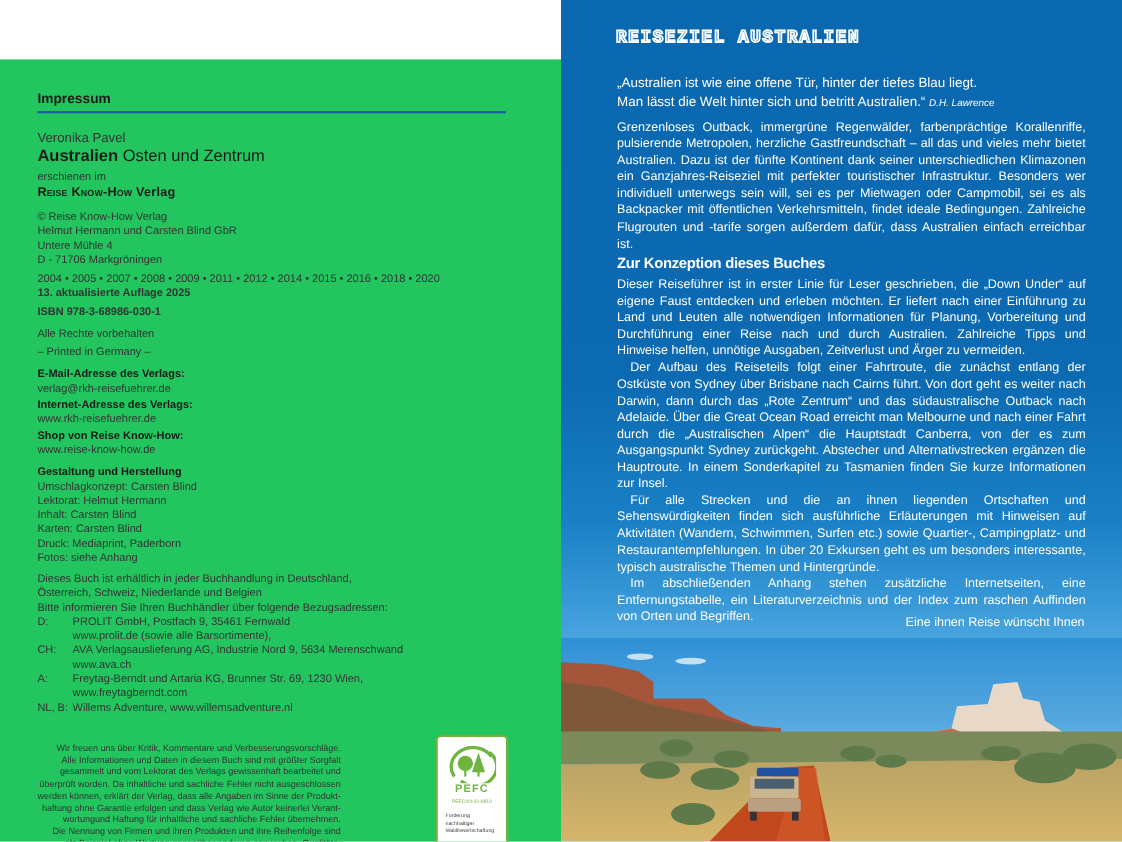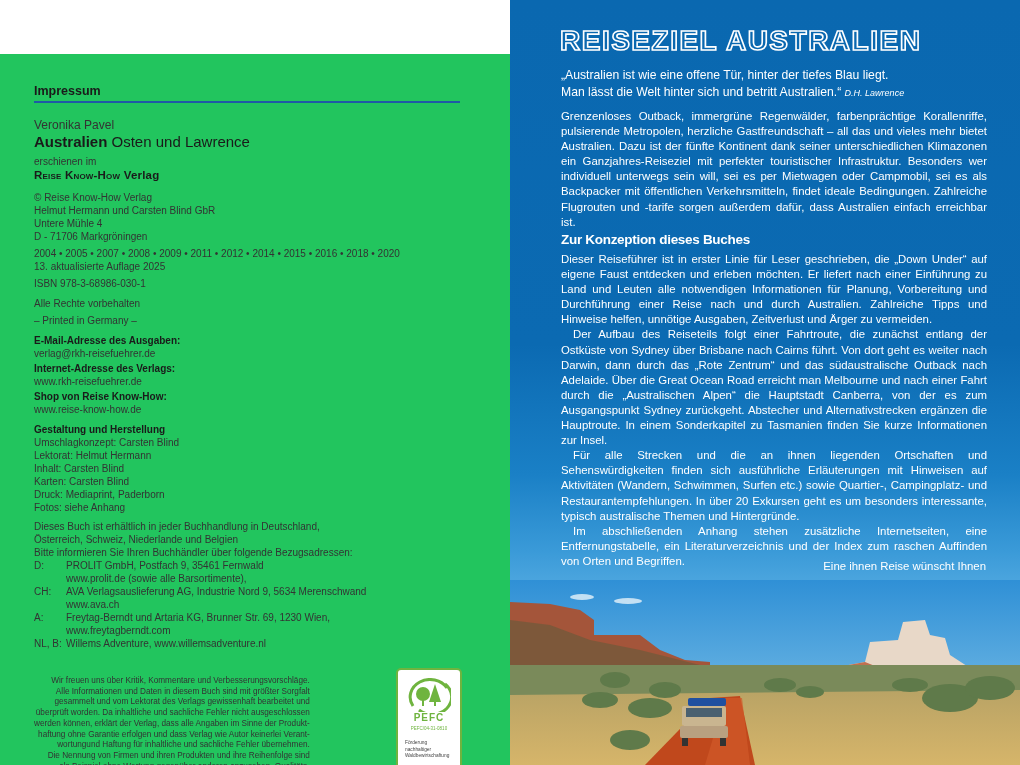--- a/index.html
+++ b/index.html
@@ -12,22 +12,22 @@
   .imp-head span { font-size: 12.5px; font-weight: bold; color: #1a1a1a; }
   .lc { position: absolute; left: 34px; font-size: 10px; line-height: 13px; color: #333; white-space: nowrap; }
   .author { top: 65px; font-size: 12px; }
   .booktitle { top: 79px; font-size: 15px; line-height: 18px; color: #1a1a1a; }
   .booktitle b { font-weight: bold; }
   .erschienen { top: 101px; font-size: 10px; }
   .verlag { top: 115px; font-size: 11.5px; font-weight: bold; color: #1a1a1a; font-variant: small-caps; letter-spacing: 0.2px; }
   .verlag .v2 { font-variant: normal; }
   .addr { top: 137px; }
   .years { top: 193px; }
-  .auflage { top: 206px; font-weight: normal; text-align: right; }
-  .isbn { top: 223px; font-weight: normal; }
+  .auflage { top: 206px; font-weight: bold; text-align: right; }
+  .isbn { top: 223px; font-weight: bold; }
   .rights { top: 243px; }
   .printed { top: 260px; }
   .blk { position: absolute; left: 34px; font-size: 10px; line-height: 13px; color: #333; white-space: nowrap; }
   .blk .h { font-weight: bold; color: #1a1a1a; }
   .b-email { top: 280px; }
   .b-web { top: 308px; }
   .b-shop { top: 336px; }
   .b-gest { top: 369px; }
   .b-avail { top: 466px; }
   .dist-row { display: flex; }
@@ -39,21 +39,21 @@
   .pefc { position: absolute; left: 396px; top: 614px; width: 66px; height: 114px; border: 2px solid #6fb43f; border-radius: 5px; background: #fff; }
   .pefc svg { position: absolute; left: 9px; top: 8px; }
   .pefc .pname { position: absolute; left: 0; width: 62px; top: 42px; text-align: center; color: #6fb43f; font-weight: bold; font-size: 10px; letter-spacing: 1px; }
   .pefc .pcode { position: absolute; left: 0; width: 62px; top: 56px; text-align: center; color: #6fb43f; font-size: 4.5px; }
   .pefc .ptext { position: absolute; left: 7px; top: 70px; font-size: 4.8px; line-height: 6.5px; color: #444; white-space: nowrap; }
   .pefc .purl { position: absolute; left: 7px; top: 96px; font-size: 4.8px; color: #444; }
 
   
   .right { position: absolute; left: 510px; top: 0; width: 510px; height: 765px; overflow: hidden;
            background: linear-gradient(180deg, #0a68b0 0%, #0b6ab2 45%, #1a80c6 62%, #3a9ad8 72%, #5cb0e4 80%, #88c8ec 88%); }
-  .rtitle { position: absolute; left: 50px; top: 25px; font-family: Liberation Sans, sans-serif; font-weight: bold; font-size: 28px; letter-spacing: 1.5px;
+  .rtitle { position: absolute; left: 50px; top: 25px; font-family: Liberation Mono, monospace; font-weight: bold; font-size: 16px; letter-spacing: 1.5px;
             color: #0a68b0; -webkit-text-stroke: 1.6px #ffffff; text-shadow: 0 0 0 #fff; }
   .quote { position: absolute; left: 51px; top: 67px; font-size: 12.2px; line-height: 17px; color: #fff; white-space: nowrap; }
   .quote i { font-size: 9px; margin-top: 12px; }
   .rp { position: absolute; left: 51px; width: 426px; font-size: 11.4px; line-height: 15.1px; color: #fff; text-align: justify; }
   .rp .ind { text-indent: 12px; }
   .p1 { top: 109px; }
   .rh { position: absolute; left: 51px; top: 232px; font-size: 13.5px; font-weight: bold; color: #fff; letter-spacing: -0.3px; }
   .p2 { top: 252px; }
   .sign { position: absolute; right: 34px; top: 557px; text-align: right; font-size: 11.4px; line-height: 19px; color: #fff; }
   .sign i { font-style: italic; }
@@ -63,38 +63,38 @@
 </style>
 </head>
 <body>
 
 <div class="left">
   <div class="imp-head">
     <span>Impressum</span>
   </div>
 
   <div class="lc author">Veronika Pavel</div>
-  <div class="lc booktitle"><b>Australien</b><span> Osten und Lawrence</span></div>
+  <div class="lc booktitle"><b>Australien</b><span> Osten und Zentrum</span></div>
   <div class="lc erschienen">erschienen im</div>
   <div class="lc verlag"><span>Reise Know-How</span><span class="v2"> Verlag</span></div>
 
   <div class="lc addr">
     <div>© Reise Know-How Verlag</div>
     <div>Helmut Hermann und Carsten Blind GbR</div>
     <div>Untere Mühle 4</div>
     <div>D - 71706 Markgröningen</div>
   </div>
   <div class="lc years">2004 • 2005 • 2007 • 2008 • 2009 • 2011 • 2012 • 2014 • 2015 • 2016 • 2018 • 2020</div>
   <div class="lc auflage">13. aktualisierte Auflage 2025</div>
   <div class="lc isbn">ISBN 978-3-68986-030-1</div>
   <div class="lc rights">Alle Rechte vorbehalten</div>
   <div class="lc printed">– Printed in Germany –</div>
 
   <div class="blk b-email">
-    <div class="h">E-Mail-Adresse des Ausgaben:</div>
+    <div class="h">E-Mail-Adresse des Verlags:</div>
     <div>verlag@rkh-reisefuehrer.de</div>
   </div>
   <div class="blk b-web">
     <div class="h">Internet-Adresse des Verlags:</div>
     <div>www.rkh-reisefuehrer.de</div>
   </div>
   <div class="blk b-gest">
     <div class="h">Gestaltung und Herstellung</div>
     <div>Umschlagkonzept: Carsten Blind</div>
     <div>Lektorat: Helmut Hermann</div>

